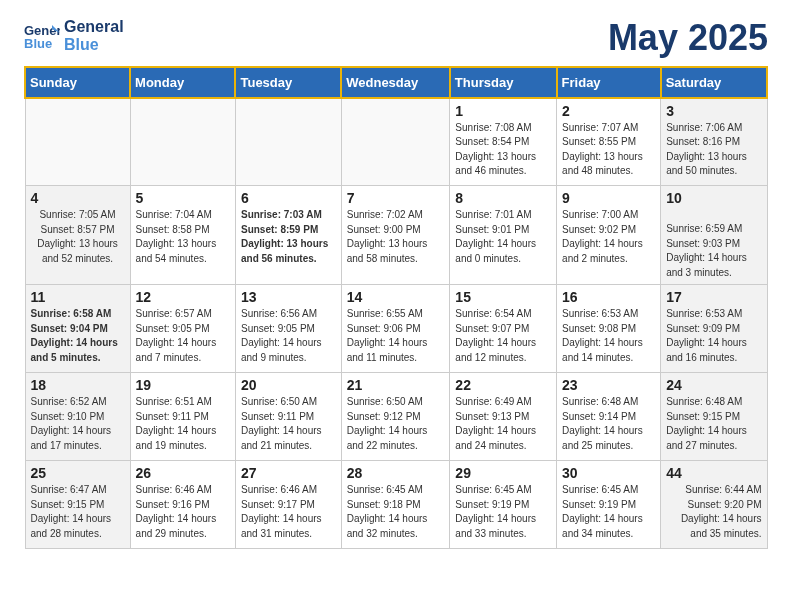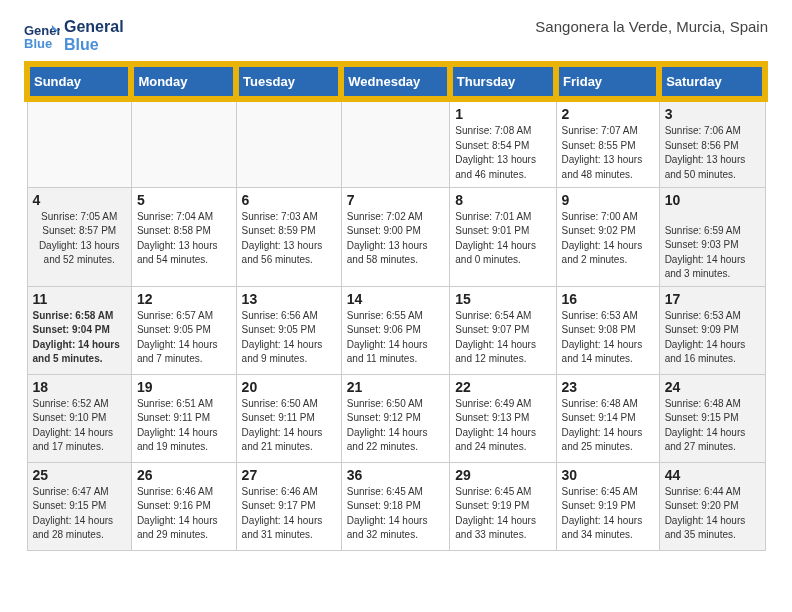--- a/index.html
+++ b/index.html
@@ -4,21 +4,21 @@
   <style>
     * { box-sizing: border-box; margin: 0; padding: 0; }
     body { font-family: Arial, sans-serif; background: #fff; width: 792px; min-height: 612px; }
     .header { display: flex; justify-content: space-between; align-items: flex-start; padding: 18px 24px 8px 24px; }
     .logo { display: flex; align-items: center; }
     .logo-icon { width: 36px; height: 30px; margin-right: 4px; }
     .title-block { text-align: right; }
     .month-title { font-size: 36px; color: #1a3a6b; font-weight: bold; line-height: 1.1; }
     .location { font-size: 15px; color: #444; }
     .calendar { width: 100%; border-collapse: collapse; margin: 0 12px; width: calc(100% - 24px); margin-left: 12px; }
-    .calendar th { background: #2a6ab5; color: #fff; padding: 7px 4px; font-size: 13px; font-weight: bold; text-align: left; border: 6px solid #eab308; }
+    .calendar th { background: #2a6ab5; color: #fff; padding: 7px 4px; font-size: 13px; font-weight: bold; text-align: left; border: 2px solid #eab308; }
     .calendar td { border: 1px solid #ccc; vertical-align: top; padding: 4px 5px; width: 113px; min-height: 80px; background: #fff; font-size: 10.5px; color: #333; }
     .calendar td.empty { background: #f9f9f9; }
     .calendar td.shade { background: #f2f2f2; }
     .day-num { font-size: 14px; font-weight: bold; color: #222; margin-bottom: 2px; display: block; }
     .day-info { font-size: 10px; color: #333; line-height: 1.45; }
     .week-row td { height: 88px; }
     .container { padding: 0 12px 12px 12px; }
   </style>
 </head>
 <body>
@@ -29,21 +29,21 @@
       <text x="0" y="14" font-size="13" font-weight="bold" fill="#1a3a6b">General</text>
       <text x="0" y="27" font-size="13" font-weight="bold" fill="#4a90d9">Blue</text>
       <polygon points="28,4 36,12 28,8" fill="#4a90d9"></polygon>
     </svg>
     <div>
       <div style="font-size:16px;font-weight:bold;color:#1a3a6b;line-height:1.1;">General</div>
       <div style="font-size:16px;font-weight:bold;color:#4a90d9;line-height:1.1;">Blue</div>
     </div>
   </div>
   <div class="title-block">
-    <div class="location">Sangonera la Verde, Murcia, Spain</div>
+    <div class="month-title">May 2025</div>
   </div>
 </div>
 
 <div class="container">
   <table class="calendar">
     <thead>
       <tr>
       <th>Sunday</th>
           <th>Monday</th>
           <th>Tuesday</th>
@@ -69,21 +69,21 @@
           <td>
             <span class="day-num">2</span>
             <div class="day-info" style="white-space: pre-line;">Sunrise: 7:07 AM
 Sunset: 8:55 PM
 Daylight: 13 hours
 and 48 minutes.</div>
           </td>
           <td class="shade">
             <span class="day-num">3</span>
             <div class="day-info" style="white-space: pre-line;">Sunrise: 7:06 AM
-Sunset: 8:56 PM
+Sunset: 8:16 PM
 Daylight: 13 hours
 and 50 minutes.</div>
           </td>
         </tr>
         <tr class="week-row">
           <td class="shade">
             <span class="day-num">4</span>
             <div class="day-info" style="white-space: pre-line; text-align: center;">Sunrise: 7:05 AM
 Sunset: 8:57 PM
 Daylight: 13 hours
@@ -91,21 +91,21 @@
           </td>
           <td>
             <span class="day-num">5</span>
             <div class="day-info" style="white-space: pre-line;">Sunrise: 7:04 AM
 Sunset: 8:58 PM
 Daylight: 13 hours
 and 54 minutes.</div>
           </td>
           <td>
             <span class="day-num">6</span>
-            <div class="day-info" style="white-space: pre-line;">Sunrise: 7:03 AM
+            <div class="day-info" style="white-space: pre-line; font-weight: bold;">Sunrise: 7:03 AM
 Sunset: 8:59 PM
 Daylight: 13 hours
 and 56 minutes.</div>
           </td>
           <td>
             <span class="day-num">7</span>
             <div class="day-info" style="white-space: pre-line;">Sunrise: 7:02 AM
 Sunset: 9:00 PM
 Daylight: 13 hours
 and 58 minutes.</div>
@@ -250,21 +250,21 @@
 and 29 minutes.</div>
           </td>
           <td>
             <span class="day-num">27</span>
             <div class="day-info" style="white-space: pre-line;">Sunrise: 6:46 AM
 Sunset: 9:17 PM
 Daylight: 14 hours
 and 31 minutes.</div>
           </td>
           <td>
-            <span class="day-num">36</span>
+            <span class="day-num">28</span>
             <div class="day-info" style="white-space: pre-line;">Sunrise: 6:45 AM
 Sunset: 9:18 PM
 Daylight: 14 hours
 and 32 minutes.</div>
           </td>
           <td>
             <span class="day-num">29</span>
             <div class="day-info" style="white-space: pre-line;">Sunrise: 6:45 AM
 Sunset: 9:19 PM
 Daylight: 14 hours
@@ -272,21 +272,21 @@
           </td>
           <td>
             <span class="day-num">30</span>
             <div class="day-info" style="white-space: pre-line;">Sunrise: 6:45 AM
 Sunset: 9:19 PM
 Daylight: 14 hours
 and 34 minutes.</div>
           </td>
           <td class="shade">
             <span class="day-num">44</span>
-            <div class="day-info" style="white-space: pre-line;">Sunrise: 6:44 AM
+            <div class="day-info" style="white-space: pre-line; text-align: right;">Sunrise: 6:44 AM
 Sunset: 9:20 PM
 Daylight: 14 hours
 and 35 minutes.</div>
           </td>
         </tr>
       </tbody>
   </table>
 </div>
 
 </body></html>

